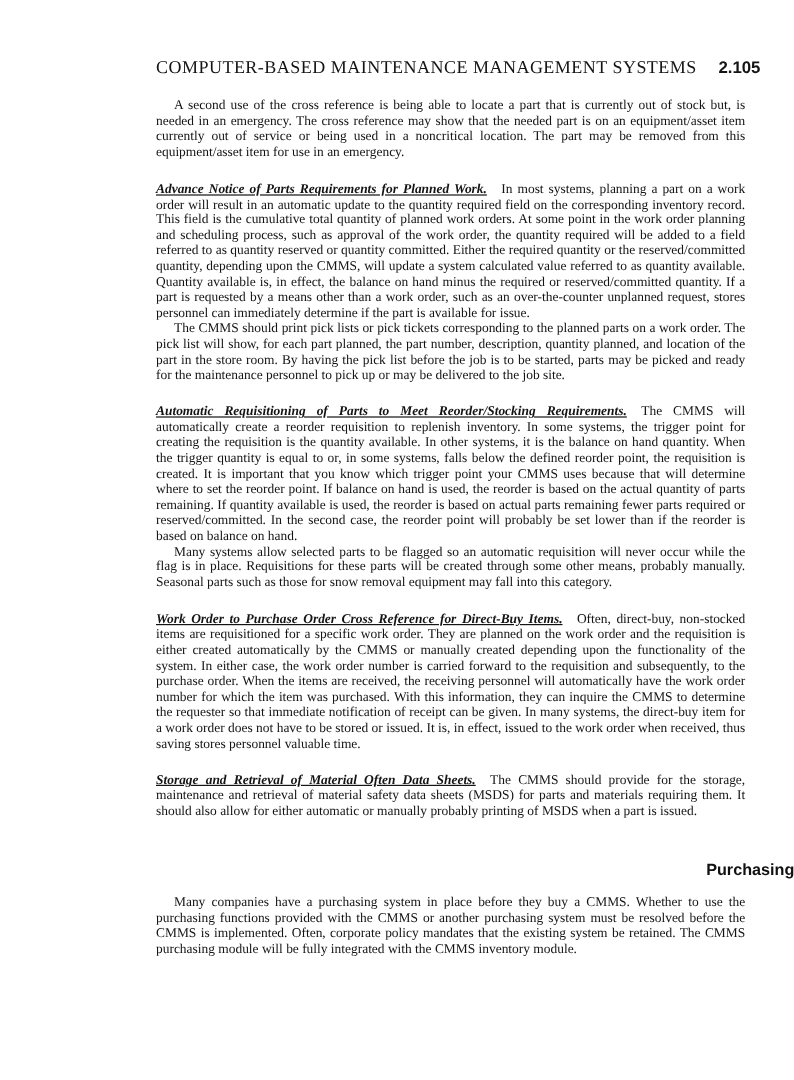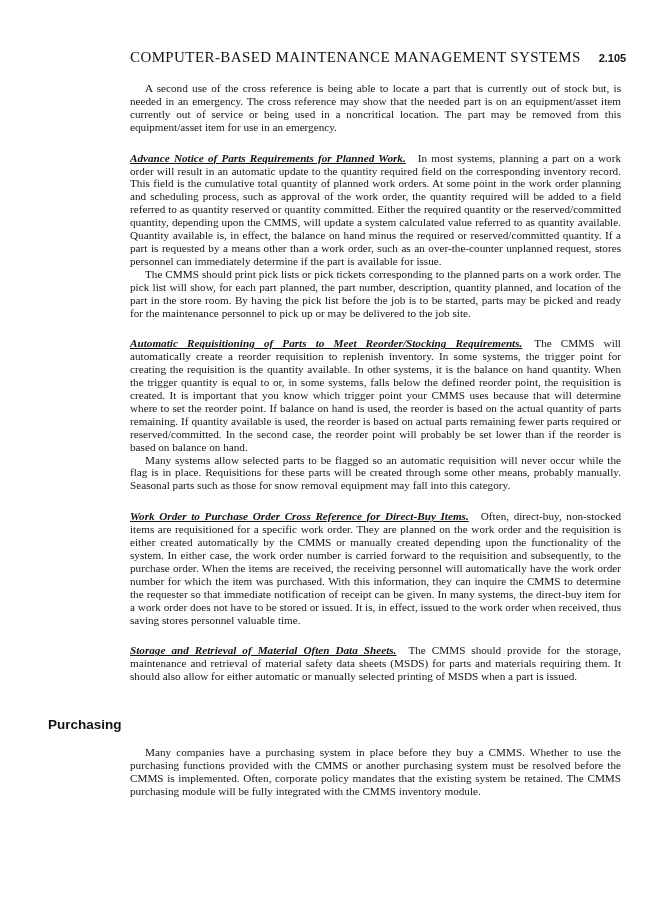--- a/index.html
+++ b/index.html
@@ -22,21 +22,21 @@
     white-space: nowrap;
   }
   .running-header .htitle {
     font-size: 15px;
     letter-spacing: 0.4px;
     font-variant: normal;
   }
   .running-header .hpage {
     font-family: "Liberation Sans", sans-serif;
     font-weight: bold;
-    font-size: 11px;
+    font-size: 14px;
     margin-left: 18px;
   }
   .body-text {
     margin: 0 41px 0 130px;
     font-size: 11.2px;
     line-height: 12.9px;
     text-align: justify;
   }
   p.para {
     margin: 0;
@@ -54,20 +54,21 @@
     font-style: italic;
     margin-right: 12px;
     text-decoration: underline;
   }
   .side-heading {
     margin: 34px 0 14px 48px;
     font-family: "Liberation Sans", sans-serif;
     font-weight: bold;
     font-size: 13.5px;
     color: #111111;
+    text-align: right;
   }
 </style>
 </head>
 <body>
 
 <div class="page">
 
   <div class="running-header">
     <span class="htitle">COMPUTER-BASED MAINTENANCE MANAGEMENT SYSTEMS</span><span class="hpage">2.105</span>
   </div>
@@ -77,21 +78,21 @@
     <p class="para intro">A second use of the cross reference is being able to locate a part that is currently out of stock but, is needed in an emergency. The cross reference may show that the needed part is on an equipment/asset item currently out of service or being used in a noncritical location. The part may be removed from this equipment/asset item for use in an emergency.</p>
 
     <p class="section"><span class="run-in-heading">Advance Notice of Parts Requirements for Planned Work.</span><span>In most systems, planning a part on a work order will result in an automatic update to the quantity required field on the corresponding inventory record. This field is the cumulative total quantity of planned work orders. At some point in the work order planning and scheduling process, such as approval of the work order, the quantity required will be added to a field referred to as quantity reserved or quantity committed. Either the required quantity or the reserved/committed quantity, depending upon the CMMS, will update a system calculated value referred to as quantity available. Quantity available is, in effect, the balance on hand minus the required or reserved/committed quantity. If a part is requested by a means other than a work order, such as an over-the-counter unplanned request, stores personnel can immediately determine if the part is available for issue.</span></p>
     <p class="para">The CMMS should print pick lists or pick tickets corresponding to the planned parts on a work order. The pick list will show, for each part planned, the part number, description, quantity planned, and location of the part in the store room. By having the pick list before the job is to be started, parts may be picked and ready for the maintenance personnel to pick up or may be delivered to the job site.</p>
 
     <p class="section"><span class="run-in-heading">Automatic Requisitioning of Parts to Meet Reorder/Stocking Requirements.</span><span>The CMMS will automatically create a reorder requisition to replenish inventory. In some systems, the trigger point for creating the requisition is the quantity available. In other systems, it is the balance on hand quantity. When the trigger quantity is equal to or, in some systems, falls below the defined reorder point, the requisition is created. It is important that you know which trigger point your CMMS uses because that will determine where to set the reorder point. If balance on hand is used, the reorder is based on the actual quantity of parts remaining. If quantity available is used, the reorder is based on actual parts remaining fewer parts required or reserved/committed. In the second case, the reorder point will probably be set lower than if the reorder is based on balance on hand.</span></p>
     <p class="para">Many systems allow selected parts to be flagged so an automatic requisition will never occur while the flag is in place. Requisitions for these parts will be created through some other means, probably manually. Seasonal parts such as those for snow removal equipment may fall into this category.</p>
 
     <p class="section"><span class="run-in-heading">Work Order to Purchase Order Cross Reference for Direct-Buy Items.</span><span>Often, direct-buy, non-stocked items are requisitioned for a specific work order. They are planned on the work order and the requisition is either created automatically by the CMMS or manually created depending upon the functionality of the system. In either case, the work order number is carried forward to the requisition and subsequently, to the purchase order. When the items are received, the receiving personnel will automatically have the work order number for which the item was purchased. With this information, they can inquire the CMMS to determine the requester so that immediate notification of receipt can be given. In many systems, the direct-buy item for a work order does not have to be stored or issued. It is, in effect, issued to the work order when received, thus saving stores personnel valuable time.</span></p>
 
-    <p class="section"><span class="run-in-heading">Storage and Retrieval of Material Often Data Sheets.</span><span>The CMMS should provide for the storage, maintenance and retrieval of material safety data sheets (MSDS) for parts and materials requiring them. It should also allow for either automatic or manually selected printing of MSDS when a part is issued.</span></p>
+    <p class="section"><span class="run-in-heading">Storage and Retrieval of Material Often Data Sheets.</span><span>The CMMS should provide for the storage, maintenance and retrieval of material safety data sheets (MSDS) for parts and materials requiring them. It should also allow for either automatic or manually probably printing of MSDS when a part is issued.</span></p>
 
   </div>
 
   <h2 class="side-heading">Purchasing</h2>
 
   <div class="body-text">
     <p class="para" style="text-indent:15px;">Many companies have a purchasing system in place before they buy a CMMS. Whether to use the purchasing functions provided with the CMMS or another purchasing system must be resolved before the CMMS is implemented. Often, corporate policy mandates that the existing system be retained. The CMMS purchasing module will be fully integrated with the CMMS inventory module.</p>
   </div>
 
 </div>

